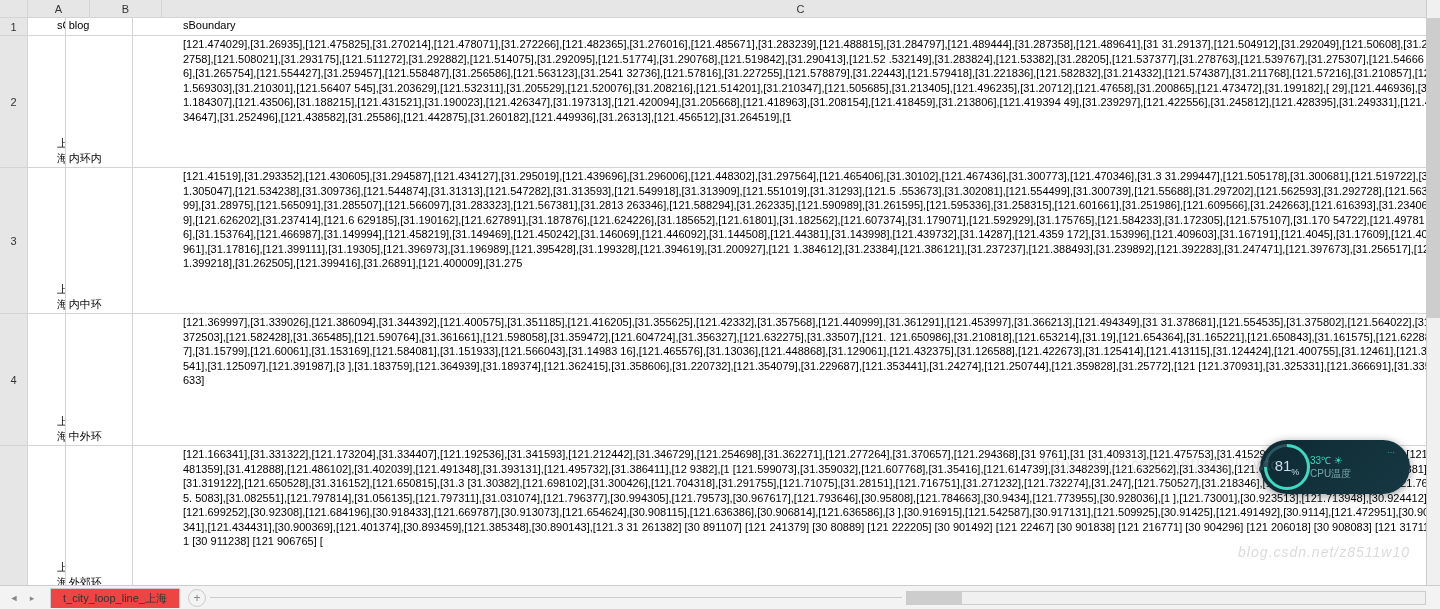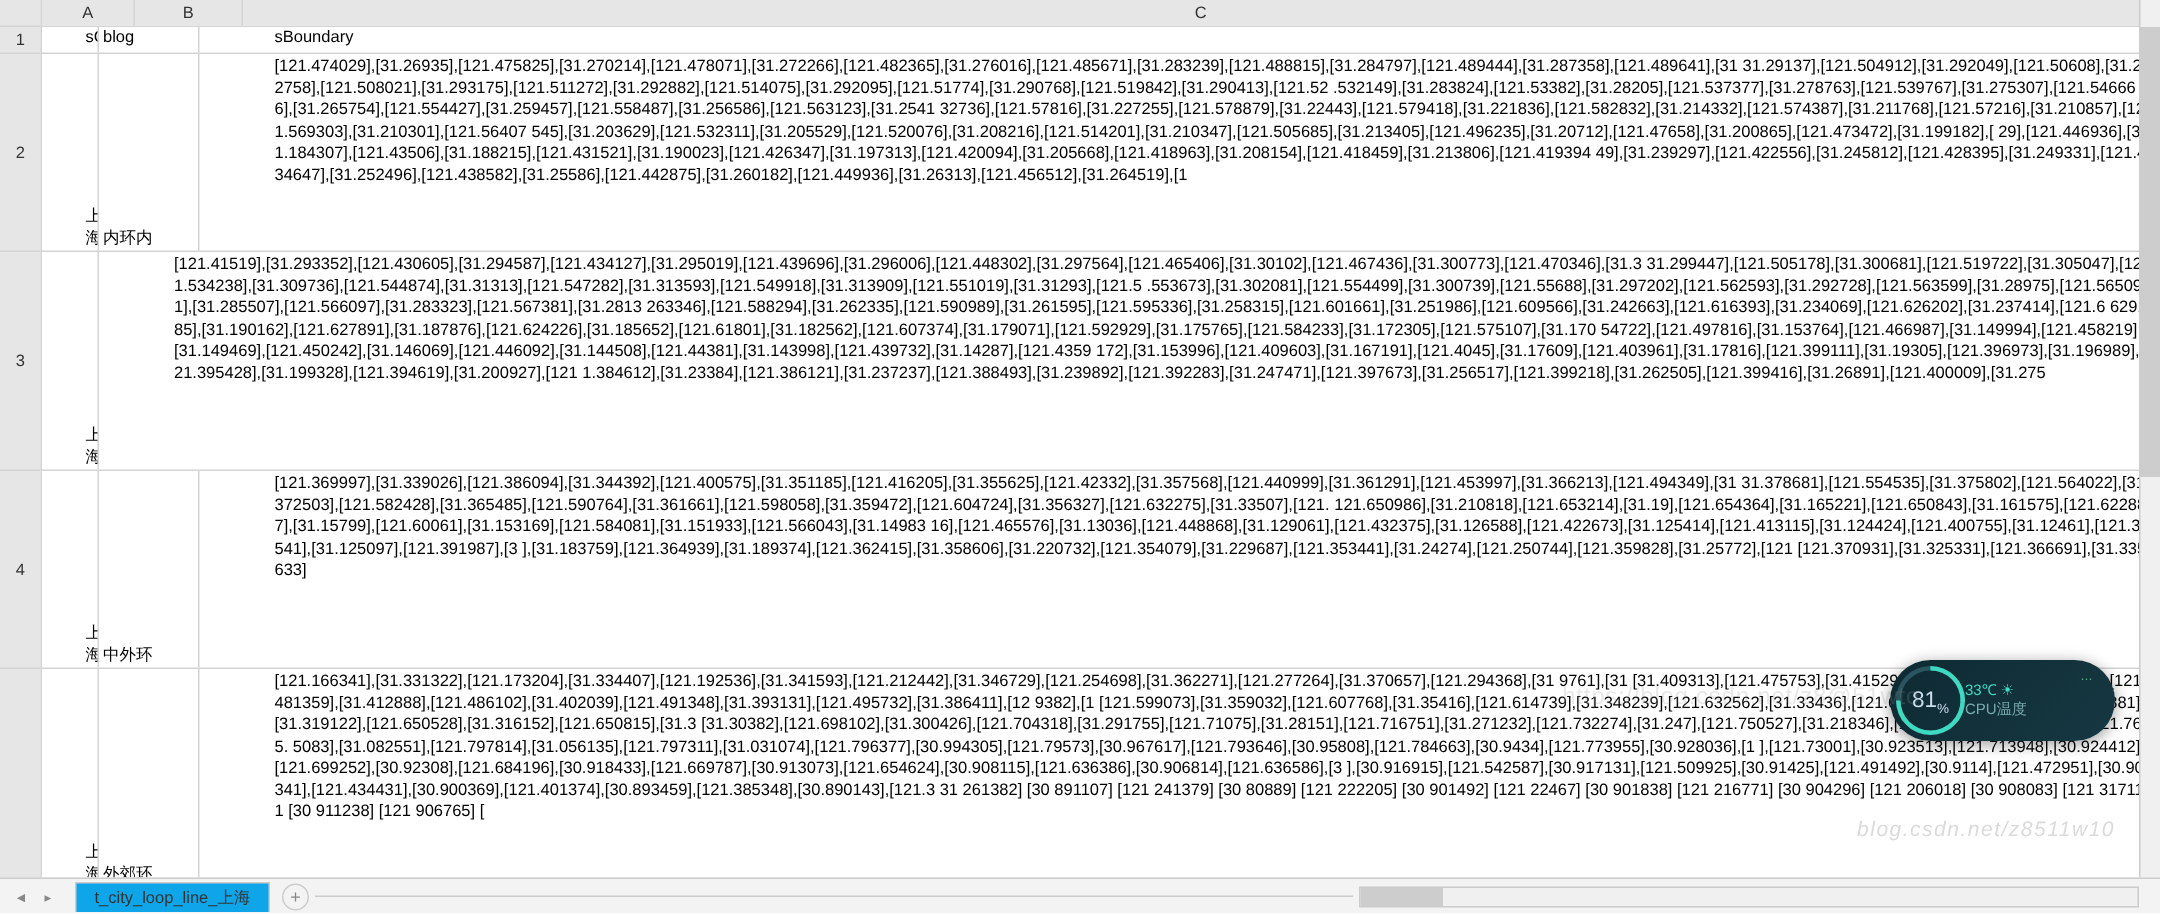--- a/index.html
+++ b/index.html
@@ -28,21 +28,21 @@
 .cell.a { width: 38px; padding-left: 29px; }
 .cell.b { width: 72px; }
 .cell.c { flex: 1; min-width: 1260px; align-items: flex-start; margin-left: 47px; }
 .cell.top { align-items: flex-start; }
 .boundary { font-family: Arial, sans-serif; font-size: 11px; line-height: 14.5px; color: #000; white-space: normal; word-break: break-all; overflow: hidden; }
 .right-edge { position: absolute; right: 0; top: 0; width: 14px; height: 585px; background: #f0f0f0; border-left: 1px solid #ccc; }
 .scroll-v { position: absolute; right: 0; top: 18px; width: 14px; height: 300px; background: #cdcdcd; border-radius: 0; }
 .footer { position: absolute; bottom: 0; left: 0; width: 1440px; height: 24px; background: #f3f3f3; border-top: 1px solid #ccc; display: flex; align-items: center; }
 .nav-btns { display: flex; padding: 0 6px; gap: 2px; }
 .nav-btn { width: 16px; height: 16px; display: flex; align-items: center; justify-content: center; color: #888; cursor: pointer; font-size: 9px; }
-.tab { background: #0ea5e9; border: 1px solid #ccc; border-bottom: none; padding: 2px 12px; margin-left: 4px; font-size: 11px; color: #333; }
+.tab { background: #ef4444; border: 1px solid #ccc; border-bottom: none; padding: 2px 12px; margin-left: 4px; font-size: 11px; color: #333; }
 .add-tab { width: 18px; height: 18px; border: 1px solid #ccc; border-radius: 50%; display: flex; align-items: center; justify-content: center; margin-left: 8px; color: #888; font-size: 12px; cursor: pointer; }
 .hline { flex: 1; border-top: 1px solid #ccc; margin: 0 4px; height: 0; }
 .scroll-h-track { width: 520px; height: 14px; background: #f0f0f0; border: 1px solid #ccc; position: relative; margin-right: 14px; }
 .scroll-h-thumb { position: absolute; left: 0; top: 0; width: 55px; height: 12px; background: #cdcdcd; }
 .widget { position: absolute; right: 30px; top: 440px; width: 150px; height: 54px; background: linear-gradient(135deg, #0e2a33, #163842); border-radius: 27px; display: flex; align-items: center; color: #3dd9c1; box-shadow: 0 2px 10px rgba(0,0,0,0.4); padding: 4px; }
 .gauge { width: 46px; height: 46px; border-radius: 50%; border: 3px solid #2a5560; display: flex; align-items: center; justify-content: center; position: relative; }
 .gauge:before { content: ""; position: absolute; inset: -3px; border-radius: 50%; border: 3px solid transparent; border-top-color: #3dd9c1; border-right-color: #3dd9c1; border-bottom-color: #3dd9c1; transform: rotate(45deg); }
 .gauge-val { font-size: 15px; color: #cde; }
 .gauge-val sub { font-size: 9px; }
 .winfo { margin-left: 0; font-size: 10px; line-height: 13px; }
@@ -80,20 +80,21 @@
     </div>
     <div class="data-row t1">
       <div class="cell a">上海</div>
       <div class="cell b">内环内</div>
       <div class="cell c">
           <div class="boundary">[121.474029],[31.26935],[121.475825],[31.270214],[121.478071],[31.272266],[121.482365],[31.276016],[121.485671],[31.283239],[121.488815],[31.284797],[121.489444],[31.287358],[121.489641],[31 31.29137],[121.504912],[31.292049],[121.50608],[31.292758],[121.508021],[31.293175],[121.511272],[31.292882],[121.514075],[31.292095],[121.51774],[31.290768],[121.519842],[31.290413],[121.52 .532149],[31.283824],[121.53382],[31.28205],[121.537377],[31.278763],[121.539767],[31.275307],[121.546666],[31.265754],[121.554427],[31.259457],[121.558487],[31.256586],[121.563123],[31.2541 32736],[121.57816],[31.227255],[121.578879],[31.22443],[121.579418],[31.221836],[121.582832],[31.214332],[121.574387],[31.211768],[121.57216],[31.210857],[121.569303],[31.210301],[121.56407 545],[31.203629],[121.532311],[31.205529],[121.520076],[31.208216],[121.514201],[31.210347],[121.505685],[31.213405],[121.496235],[31.20712],[121.47658],[31.200865],[121.473472],[31.199182],[ 29],[121.446936],[31.184307],[121.43506],[31.188215],[121.431521],[31.190023],[121.426347],[31.197313],[121.420094],[31.205668],[121.418963],[31.208154],[121.418459],[31.213806],[121.419394 49],[31.239297],[121.422556],[31.245812],[121.428395],[31.249331],[121.434647],[31.252496],[121.438582],[31.25586],[121.442875],[31.260182],[121.449936],[31.26313],[121.456512],[31.264519],[1</div>
         </div>
     </div>
     <div class="data-row t2">
       <div class="cell a">上海</div>
+      <div class="cell b">内中环</div>
       <div class="cell c">
           <div class="boundary">[121.41519],[31.293352],[121.430605],[31.294587],[121.434127],[31.295019],[121.439696],[31.296006],[121.448302],[31.297564],[121.465406],[31.30102],[121.467436],[31.300773],[121.470346],[31.3 31.299447],[121.505178],[31.300681],[121.519722],[31.305047],[121.534238],[31.309736],[121.544874],[31.31313],[121.547282],[31.313593],[121.549918],[31.313909],[121.551019],[31.31293],[121.5 .553673],[31.302081],[121.554499],[31.300739],[121.55688],[31.297202],[121.562593],[31.292728],[121.563599],[31.28975],[121.565091],[31.285507],[121.566097],[31.283323],[121.567381],[31.2813 263346],[121.588294],[31.262335],[121.590989],[31.261595],[121.595336],[31.258315],[121.601661],[31.251986],[121.609566],[31.242663],[121.616393],[31.234069],[121.626202],[31.237414],[121.6 629185],[31.190162],[121.627891],[31.187876],[121.624226],[31.185652],[121.61801],[31.182562],[121.607374],[31.179071],[121.592929],[31.175765],[121.584233],[31.172305],[121.575107],[31.170 54722],[121.497816],[31.153764],[121.466987],[31.149994],[121.458219],[31.149469],[121.450242],[31.146069],[121.446092],[31.144508],[121.44381],[31.143998],[121.439732],[31.14287],[121.4359 172],[31.153996],[121.409603],[31.167191],[121.4045],[31.17609],[121.403961],[31.17816],[121.399111],[31.19305],[121.396973],[31.196989],[121.395428],[31.199328],[121.394619],[31.200927],[121 1.384612],[31.23384],[121.386121],[31.237237],[121.388493],[31.239892],[121.392283],[31.247471],[121.397673],[31.256517],[121.399218],[31.262505],[121.399416],[31.26891],[121.400009],[31.275</div>
         </div>
     </div>
     <div class="data-row t3">
       <div class="cell a">上海</div>
       <div class="cell b">中外环</div>
       <div class="cell c">
           <div class="boundary">[121.369997],[31.339026],[121.386094],[31.344392],[121.400575],[31.351185],[121.416205],[31.355625],[121.42332],[31.357568],[121.440999],[31.361291],[121.453997],[31.366213],[121.494349],[31 31.378681],[121.554535],[31.375802],[121.564022],[31.372503],[121.582428],[31.365485],[121.590764],[31.361661],[121.598058],[31.359472],[121.604724],[31.356327],[121.632275],[31.33507],[121. 121.650986],[31.210818],[121.653214],[31.19],[121.654364],[31.165221],[121.650843],[31.161575],[121.622887],[31.15799],[121.60061],[31.153169],[121.584081],[31.151933],[121.566043],[31.14983 16],[121.465576],[31.13036],[121.448868],[31.129061],[121.432375],[31.126588],[121.422673],[31.125414],[121.413115],[31.124424],[121.400755],[31.12461],[121.39541],[31.125097],[121.391987],[3 ],[31.183759],[121.364939],[31.189374],[121.362415],[31.358606],[31.220732],[121.354079],[31.229687],[121.353441],[31.24274],[121.250744],[121.359828],[31.25772],[121 [121.370931],[31.325331],[121.366691],[31.335633]</div>
         </div>

